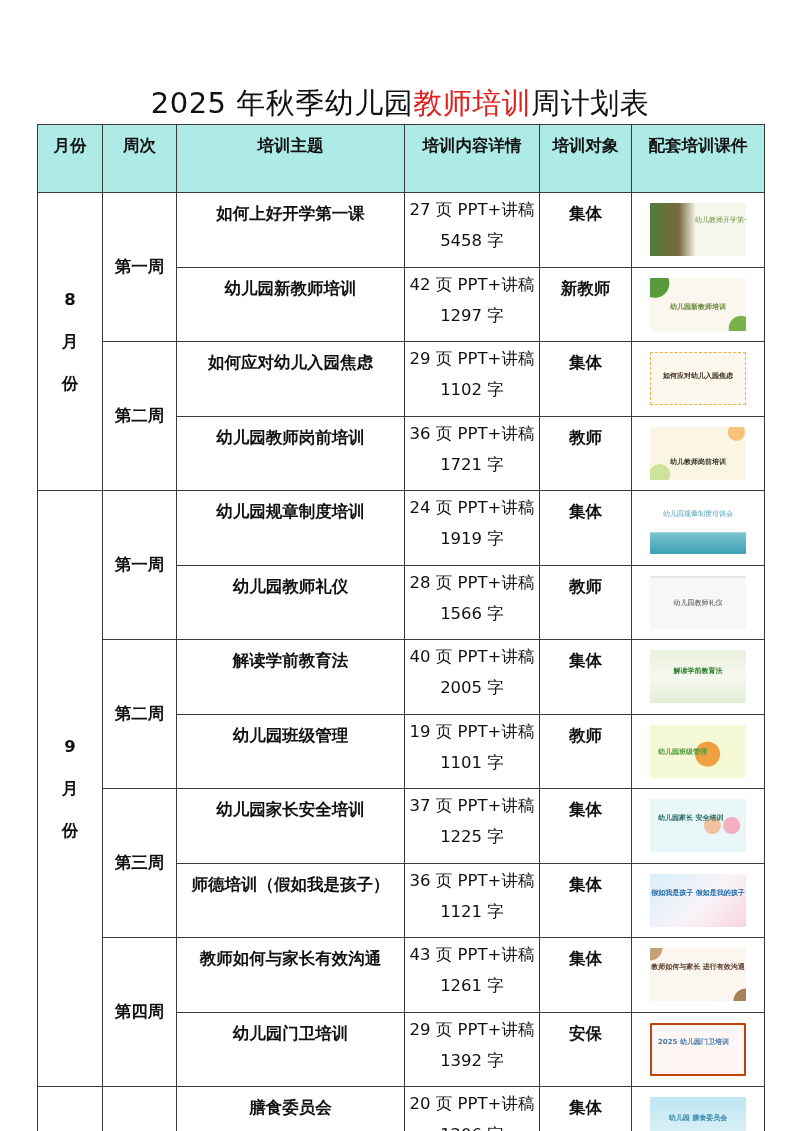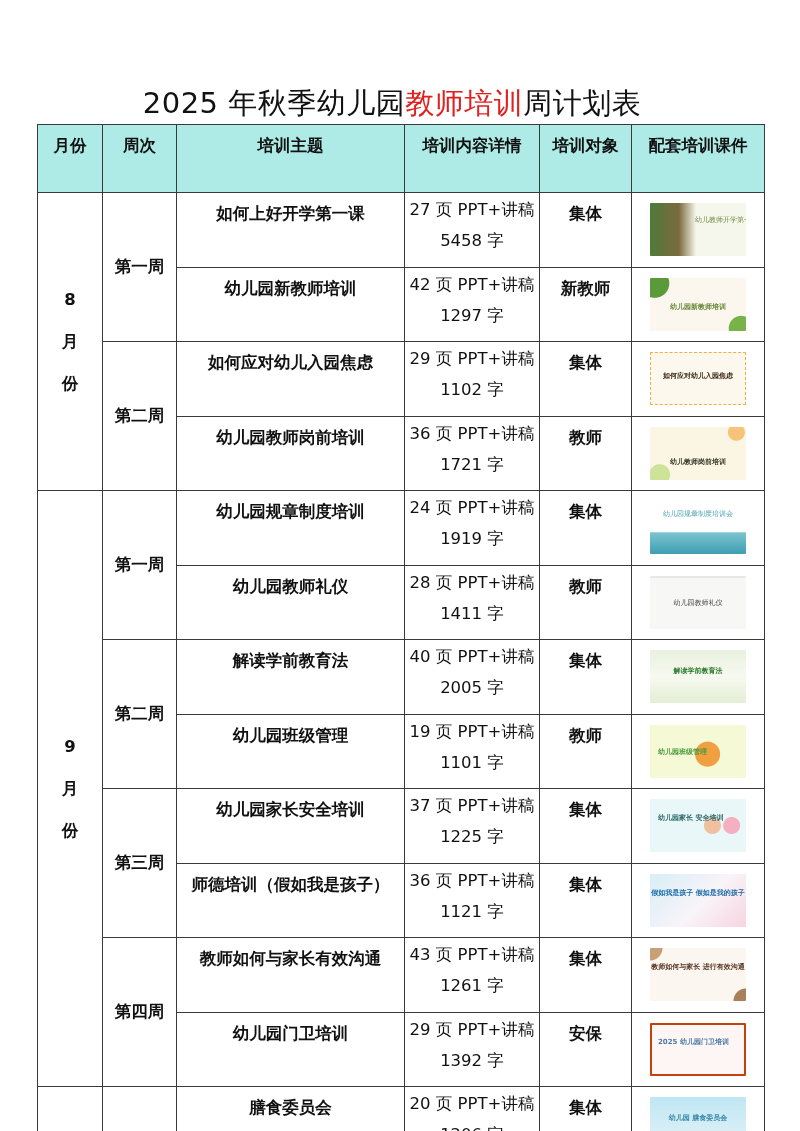--- a/index.html
+++ b/index.html
@@ -1,18 +1,18 @@
 <!DOCTYPE html>
 <html><head>
 <meta charset="utf-8">
 <style>
   html, body { margin:0; padding:0; background:#ffffff; }
   body { width:800px; height:1131px; position:relative; overflow:hidden;
          font-family:"DejaVu Sans","Liberation Sans",sans-serif; color:#111; }
-  .title { position:absolute; top:84px; left:0; width:784px; text-align:center;
+  .title { position:absolute; top:84px; left:8px; width:784px; text-align:center;
            font-size:29px; font-weight:500; letter-spacing:0.5px; color:#111; }
   .title .hl { color:#e0201f; }
   table.plan { position:absolute; left:37px; top:124px; border-collapse:collapse;
                table-layout:fixed; width:727px; }
   table.plan td, table.plan th { border:1.2px solid #3a3a3a; padding:0; text-align:center; }
   table.plan th { background:#aeebe6; height:68px; vertical-align:top; font-size:16.5px;
                   font-weight:bold; padding-top:10px; box-sizing:border-box; }
   table.plan td { height:63.5px; font-size:16.5px; vertical-align:top; }
   td.month { vertical-align:middle !important; font-weight:bold; font-size:16.5px; line-height:42px; }
   td.week { vertical-align:middle !important; font-weight:bold; font-size:16.5px; }
@@ -163,21 +163,21 @@
           <div class="thumb-box t5">
             <div class="cap">幼儿园规章制度培训会</div>
           </div>
         </td>
     </tr>
 
     <tr>
       <td class="topic">幼儿园教师礼仪</td>
       <td class="detail">
           <div>28 页 PPT+讲稿</div>
-          <div>1411 字</div>
+          <div>1566 字</div>
         </td>
       <td class="target">教师</td>
       <td class="thumb">
           <div class="thumb-box t6">
             <div class="cap">幼儿园教师礼仪</div>
           </div>
         </td>
     </tr>
 
     <tr>

